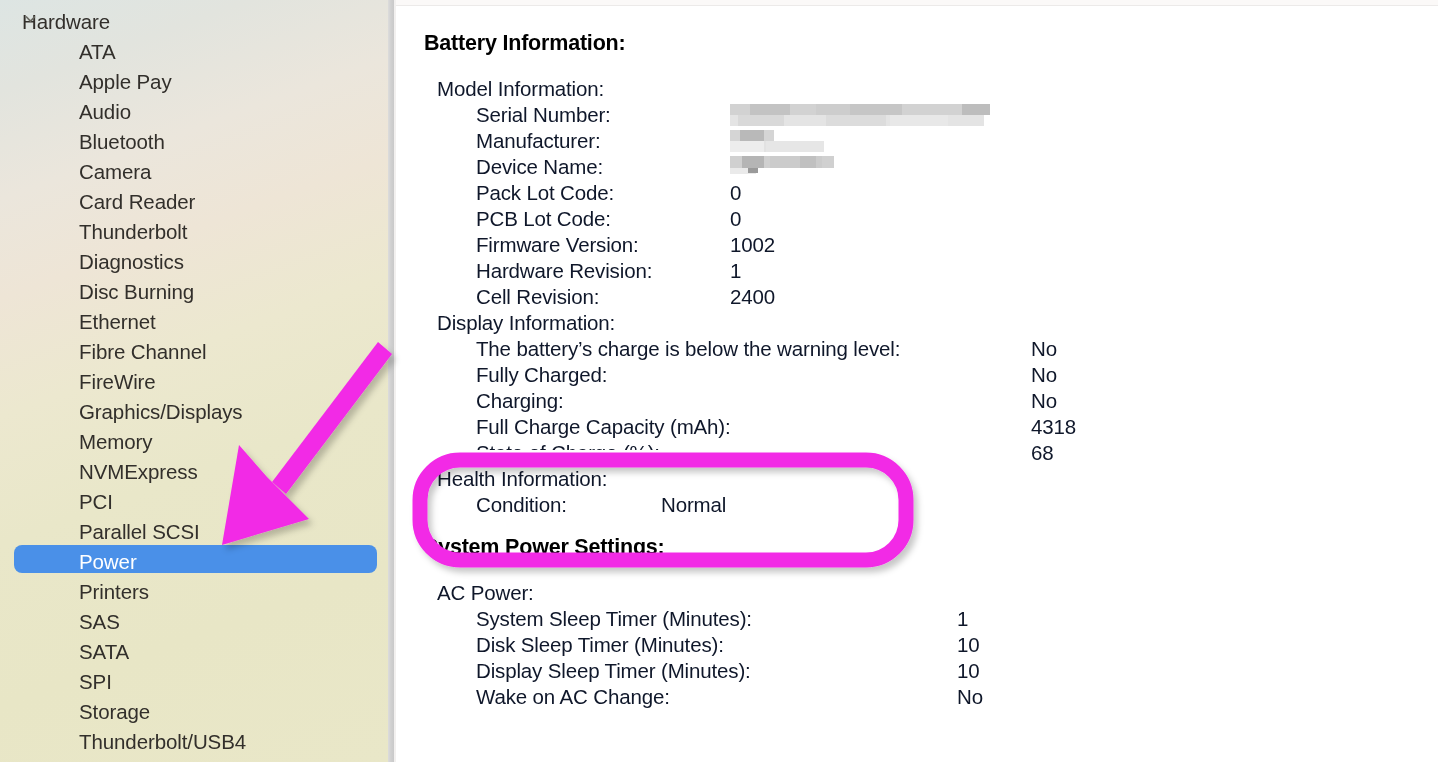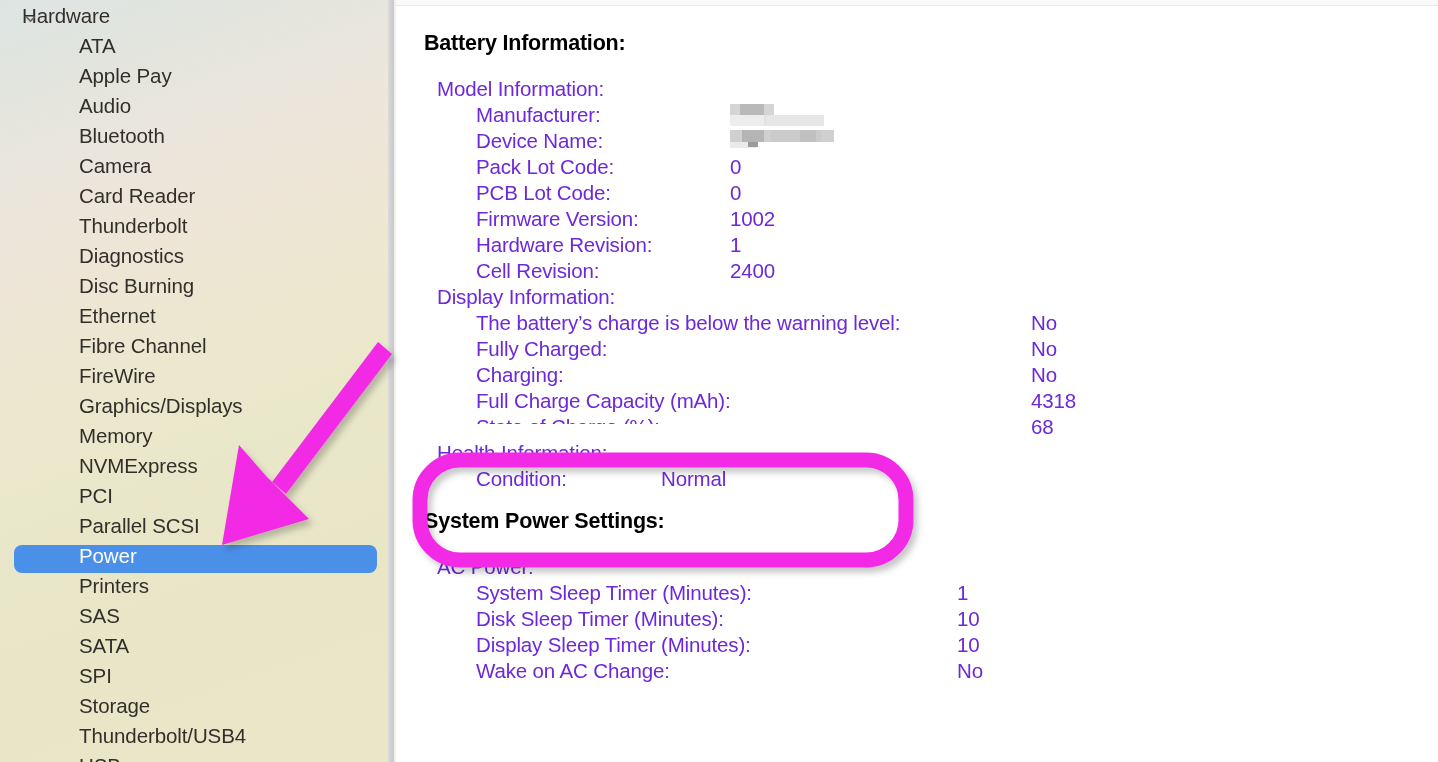--- a/index.html
+++ b/index.html
@@ -44,21 +44,21 @@
     width: 6px; height: 762px;
     background: linear-gradient(to right, #dcdcdc 0%, #d0d0d0 50%, #c9c9c9 100%);
   }
 
   .sb-list { position: absolute; top: 0; left: 0; width: 394px; padding-top: 4px; }
 
   .sb-row {
     position: relative;
     height: 30px;
     display: flex;
-    align-items: flex-start;
+    align-items: flex-end;
     font-size: 20.5px;
     color: #322f2b;
     letter-spacing: -0.1px;
     white-space: nowrap;
   }
   .sb-row.group { padding-left: 22px; }
   .sb-row.child { padding-left: 79px; }
 
   .chevron {
     position: absolute;
@@ -124,21 +124,21 @@
     line-height: 30px;
     letter-spacing: -0.2px;
   }
   .spacer-sm { height: 18px; }
 
   .row {
     position: relative;
     line-height: 26px;
     height: 26px;
     font-size: 20.5px;
-    color: #6d28d9;
+    color: #0f172a;
     letter-spacing: -0.15px;
     white-space: nowrap;
     text-align: right;
   }
   .row .k { position: absolute; top: 0; }
   .row .v { position: absolute; top: 0; }
 
   
   .ind1 { left: 43px; }
   .ind2 { left: 82px; }
@@ -267,20 +267,36 @@
 
     <div class="doc" id="doc">
 
       <div class="section-title">Battery Information:</div>
       <div class="spacer-sm"></div>
 
       <div class="row">
         <span class="k ind1">Model Information:</span>
       </div>
       <div id="model-rows">
+          <div class="row">
+            <span class="k ind2">Serial Number:</span>
+            <span class="v valA" style="position: absolute;">
+              <span class="redact" style="width:260px;height:22px">
+                <i style="left:0px;top:0px;width:256px;height:11px;background:#d2d2d2"></i>
+                <i style="left:20px;top:0px;width:40px;height:11px;background:#c3c3c3"></i>
+                <i style="left:86px;top:0px;width:34px;height:11px;background:#cdcdcd"></i>
+                <i style="left:120px;top:0px;width:52px;height:11px;background:#c6c6c6"></i>
+                <i style="left:232px;top:0px;width:28px;height:11px;background:#bdbdbd"></i>
+                <i style="left:0px;top:11px;width:254px;height:11px;background:#e4e4e4"></i>
+                <i style="left:8px;top:11px;width:46px;height:11px;background:#d9d9d9"></i>
+                <i style="left:96px;top:11px;width:60px;height:11px;background:#dcdcdc"></i>
+                <i style="left:160px;top:11px;width:58px;height:11px;background:#e8e8e8"></i>
+              </span>
+            </span>
+          </div>
           <div class="row">
             <span class="k ind2">Manufacturer:</span>
             <span class="v valA" style="position: absolute;">
               <span class="redact" style="width:94px;height:22px">
                 <i style="left:0px;top:0px;width:44px;height:11px;background:#d5d5d5"></i>
                 <i style="left:10px;top:0px;width:24px;height:11px;background:#b9b9b9"></i>
                 <i style="left:0px;top:11px;width:44px;height:11px;background:#ededed"></i>
                 <i style="left:34px;top:11px;width:8px;height:11px;background:#e2e2e2"></i>
                 <i style="left:36px;top:11px;width:58px;height:11px;background:#e6e6e6"></i>
               </span>

